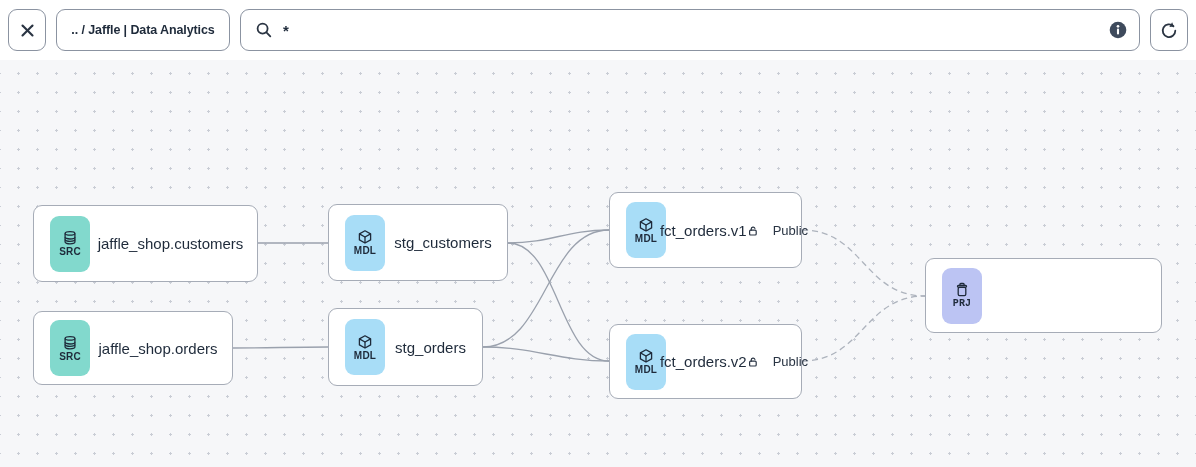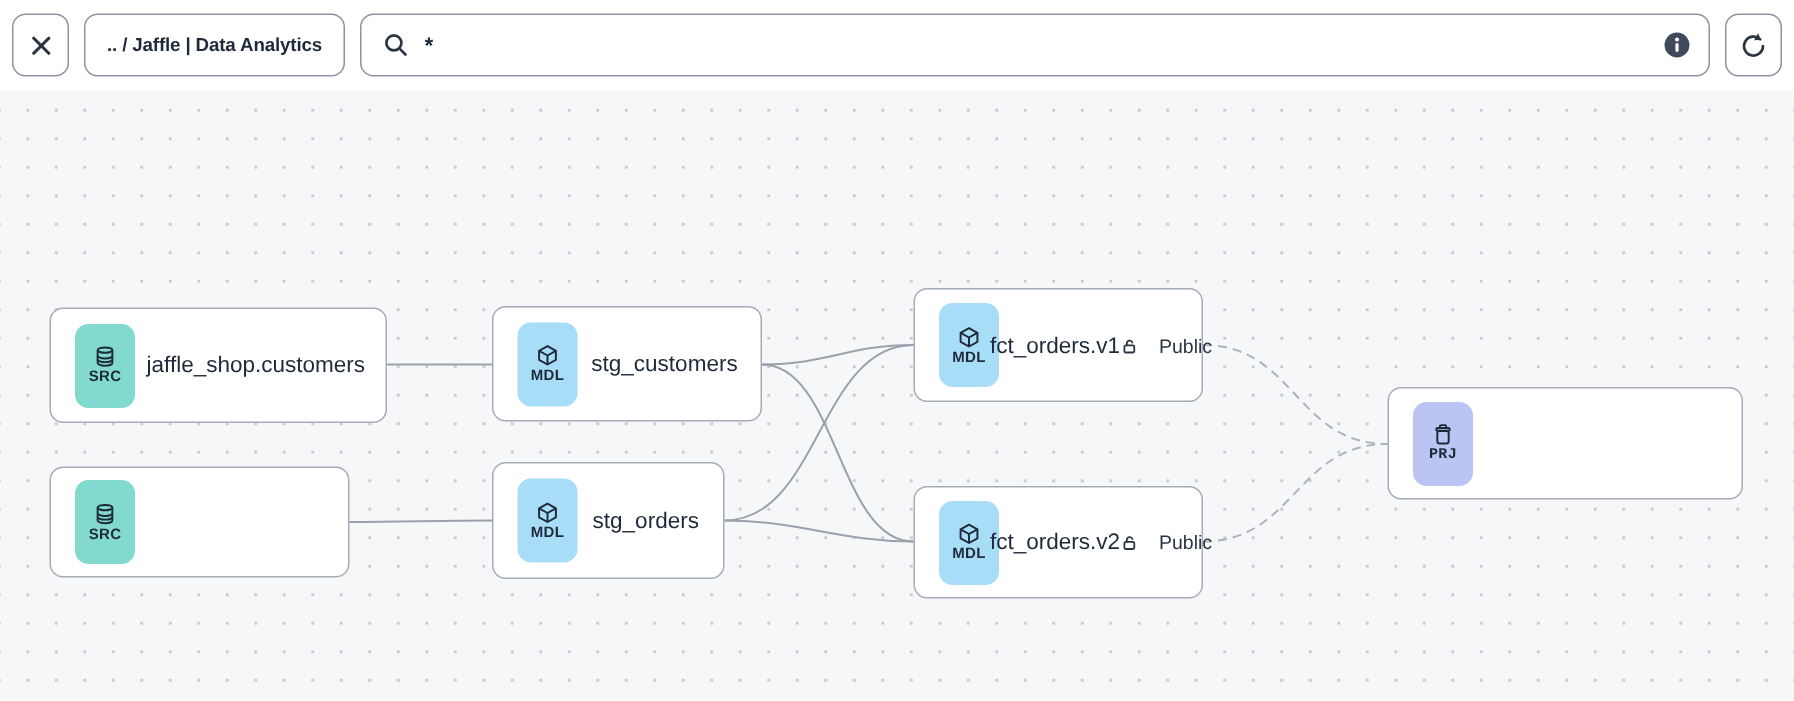--- a/index.html
+++ b/index.html
@@ -189,20 +189,23 @@
   <div class="node node--center" style="left:33px; top:311px; width:200px; height:74px;">
     <div class="badge badge-src">
       <svg class="icon" width="16" height="16" viewBox="0 0 16 16" fill="none" stroke="#1e2a3a" stroke-width="1.3">
         <ellipse cx="8" cy="3.4" rx="4.9" ry="1.8"></ellipse>
         <path d="M3.1 3.4 V12 a4.9 1.8 0 0 0 9.8 0 V3.4"></path>
         <path d="M3.1 7.2 a4.9 1.8 0 0 0 9.8 0"></path>
         <path d="M3.1 9.6 a4.9 1.8 0 0 0 9.8 0"></path>
       </svg>
       <span class="badge-label">SRC</span>
     </div>
+    <div class="node-body">
+      <div class="node-title">jaffle_shop.orders</div>
+    </div>
   </div>
 
   <div class="node node--center" style="left:328px; top:204px; width:180px; height:77px;">
     <div class="badge badge-mdl">
       <svg class="icon" width="16" height="16" viewBox="0 0 16 16" fill="none" stroke="#1e2a3a" stroke-width="1.3" stroke-linejoin="round">
         <path d="M8 1.8 L13.6 4.9 V10.9 L8 14 L2.4 10.9 V4.9 Z"></path>
         <path d="M2.4 4.9 L8 8 L13.6 4.9"></path>
         <path d="M8 8 V14"></path>
       </svg>
       <span class="badge-label">MDL</span>

